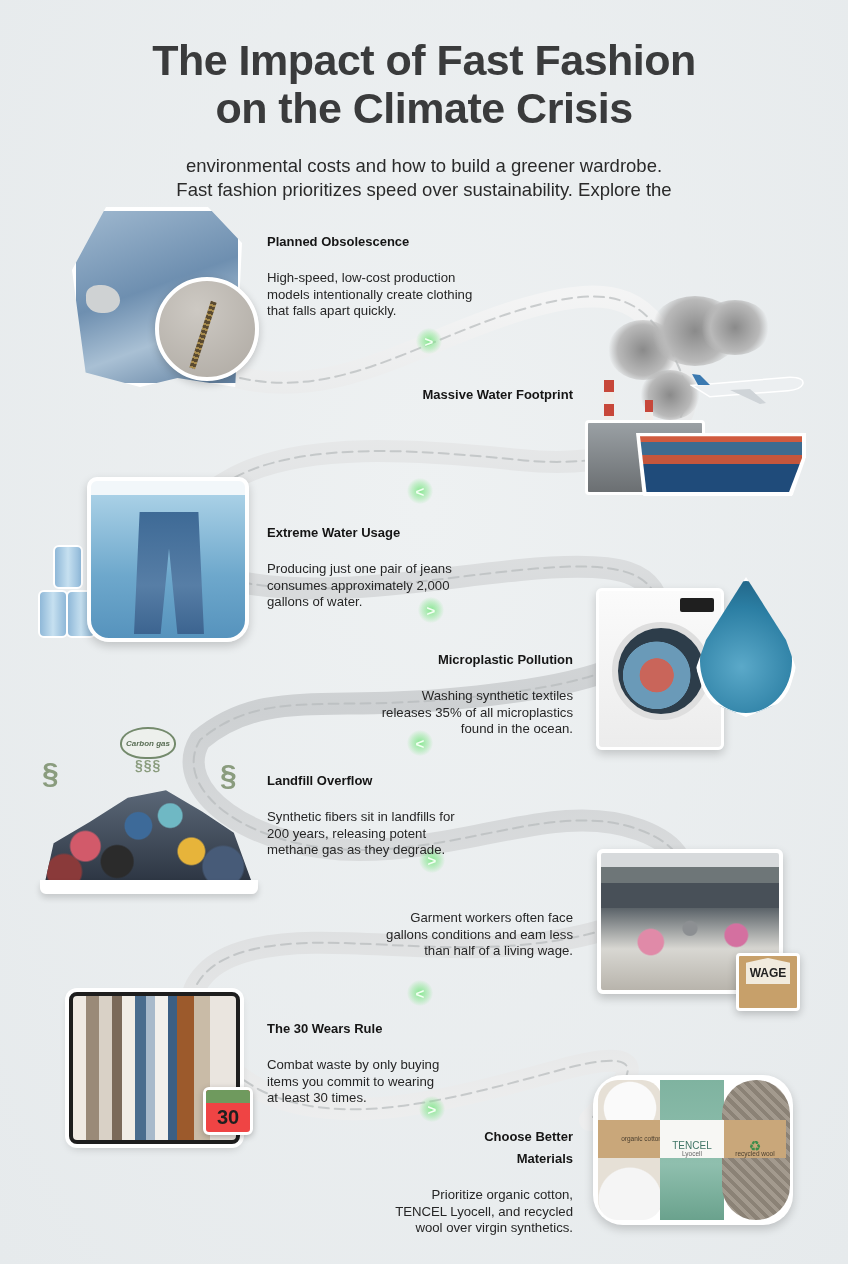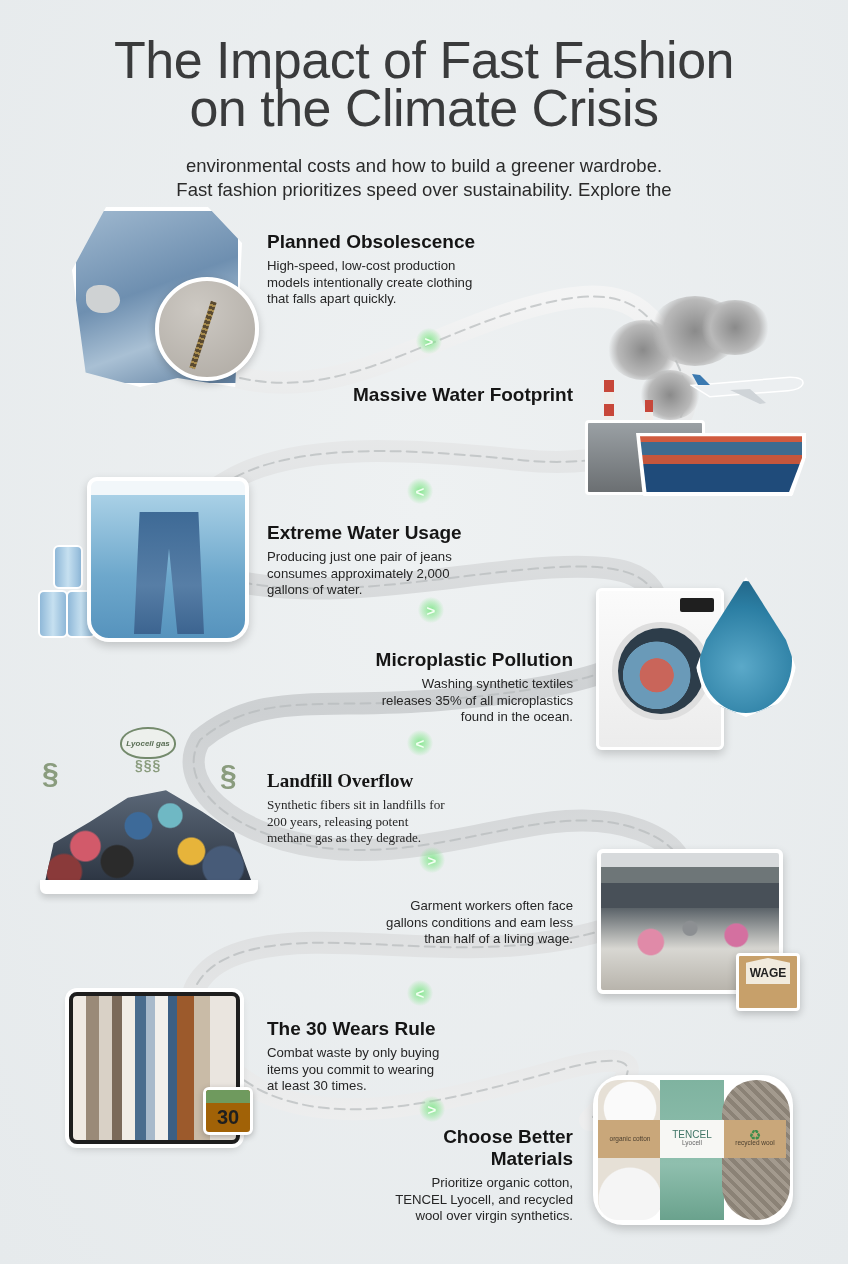--- a/index.html
+++ b/index.html
@@ -6,31 +6,31 @@
   html, body { width: 848px; height: 1264px; overflow: hidden; }
   body {
     background: #e9edef;
     background-image: radial-gradient(ellipse at 50% 40%, #eef1f2 0%, #e6eaec 100%);
     font-family: "Liberation Sans", "DejaVu Sans", sans-serif;
     color: #1d1d1d;
     position: relative;
   }
   .header { position: absolute; top: 36px; left: 0; width: 848px; text-align: center; }
   .title {
-    font-size: 52px; font-weight: 400; color: #3a3b3c; line-height: 48px;
+    font-size: 43px; font-weight: 700; color: #3a3b3c; line-height: 48px;
     letter-spacing: -0.5px;
   }
   .subtitle {
     margin-top: 22px; font-size: 18.5px; line-height: 24px; color: #2a2a2a;
   }
   svg.ropes { position: absolute; left: 0; top: 0; width: 848px; height: 1264px; pointer-events: none; }
 
   .step { position: absolute; }
-  .step h2 { font-size: 19px; font-weight: 700; color: #151515; line-height: 22px; }
-  .step p { font-size: 13.2px; line-height: 16.5px; color: #262626; margin-top: 5px; }
+  .step h2 { font-size: 13px; font-weight: 700; color: #151515; line-height: 22px; }
+  .step p { font-size: 13.2px; line-height: 16.5px; color: #262626; margin-top: 17px; }
   .step.right { text-align: right; }
 
   .arrow {
     position: absolute; width: 26px; height: 26px; border-radius: 50%;
     background: radial-gradient(circle, rgba(120,230,130,0.85) 0%, rgba(120,230,130,0.35) 45%, rgba(120,230,130,0) 72%);
     display: flex; align-items: center; justify-content: center;
     color: #f4fff4; font-weight: 700; font-size: 15px; line-height: 1;
   }
 
   
@@ -135,35 +135,35 @@
 
   .rack {
     position: absolute; left: 69px; top: 992px; width: 171px; height: 152px;
     background:
       linear-gradient(90deg, #efeae3 0 8%, #9a8a78 8% 16%, #d9d1c6 16% 24%, #7b6a5a 24% 30%, #f1ede6 30% 38%, #4a6d8e 38% 45%, #a8bacb 45% 50%, #f2f0ec 50% 58%, #3b5f84 58% 64%, #9c5a2c 64% 74%, #c9bba7 74% 84%, #eae5df 84% 100%);
     border: 4px solid #1e1e1e; border-top-color: #1e1e1e; border-radius: 8px;
     box-shadow: 0 0 0 4px #fff, 0 4px 10px rgba(0,0,0,0.2);
   }
   .calendar {
     position: absolute; left: 203px; top: 1087px; width: 50px; height: 48px;
-    background: #a16207; border: 3px solid #fff; border-radius: 6px; box-shadow: 0 2px 6px rgba(0,0,0,0.25);
+    background: #ef4444; border: 3px solid #fff; border-radius: 6px; box-shadow: 0 2px 6px rgba(0,0,0,0.25);
   }
   .calendar-top { height: 13px; background: #6f9a5e; border-radius: 3px 3px 0 0; }
   .calendar-num { text-align: center; font-size: 20px; font-weight: 700; color: #1f1f1f; line-height: 28px; }
 
   .materials {
     position: absolute; left: 593px; top: 1075px; width: 200px; height: 150px;
     background: #fff; border-radius: 30px; box-shadow: 0 4px 10px rgba(0,0,0,0.18);
   }
   .mat { position: absolute; top: 1080px; height: 140px; }
   .cotton { left: 598px; width: 64px; background: radial-gradient(circle at 50% 20%, #fafafa 0 22%, transparent 23%), radial-gradient(circle at 50% 85%, #f5f5f5 0 25%, transparent 26%), #e6e0d6; border-radius: 20px; }
   .tencel { left: 660px; width: 64px; background: linear-gradient(#7fb3a0, #8fbfae 60%, #6aa28d); }
   .wool { left: 722px; width: 68px; background: repeating-linear-gradient(45deg, #8b8276 0 4px, #a39a8e 4px 8px); border-radius: 34px; }
   .band {
-    position: absolute; top: 1120px; height: 38px; display: flex; align-items: center; justify-content: center;
+    position: absolute; top: 1120px; height: 38px; display: flex; align-items: center; justify-content: flex-end;
     font-size: 6.5px; color: #4a3e2e; text-align: center; line-height: 8px;
   }
   .band.kraft { background: #c9a77a; }
   .band.white { background: #f7f7f4; color: #3f7465; font-size: 10px; flex-direction: column; }
   .band.white .sub { font-size: 6.5px; color: #666; }
   .recycle { color: #3e8d4b; font-size: 14px; }
 </style>
 </head>
 <body>
 
@@ -257,29 +257,29 @@
 <div class="step right" style="left:330px; top:649px; width:243px;">
   <h2>Microplastic Pollution</h2>
   <p>
     <span>Washing synthetic textiles</span><br>
     <span>releases 35% of all microplastics</span><br>
     <span>found in the ocean.</span>
   </p>
 </div>
 
 <div class="methane-cloud">
-  <span>Lyocell gas</span>
+  <span>Carbon gas</span>
 </div>
 <div class="fume" style="left:135px; top:758px; font-size:14px; letter-spacing:1px;">§§§</div>
 <div class="fume" style="left:42px; top:758px; font-size:30px;">§</div>
 <div class="fume" style="left:220px; top:760px; font-size:30px;">§</div>
 <div class="pile"></div>
 <div class="pile-base"></div>
 
-<div class="step" style="left:267px; top:770px; width:240px;font-family:Liberation Serif, serif;">
+<div class="step" style="left:267px; top:770px; width:240px;">
   <h2>Landfill Overflow</h2>
   <p>
     <span>Synthetic fibers sit in landfills for</span><br>
     <span>200 years, releasing potent</span><br>
     <span>methane gas as they degrade.</span>
   </p>
 </div>
 
 <div class="factory-photo"></div>
 <div class="envelope"></div>

